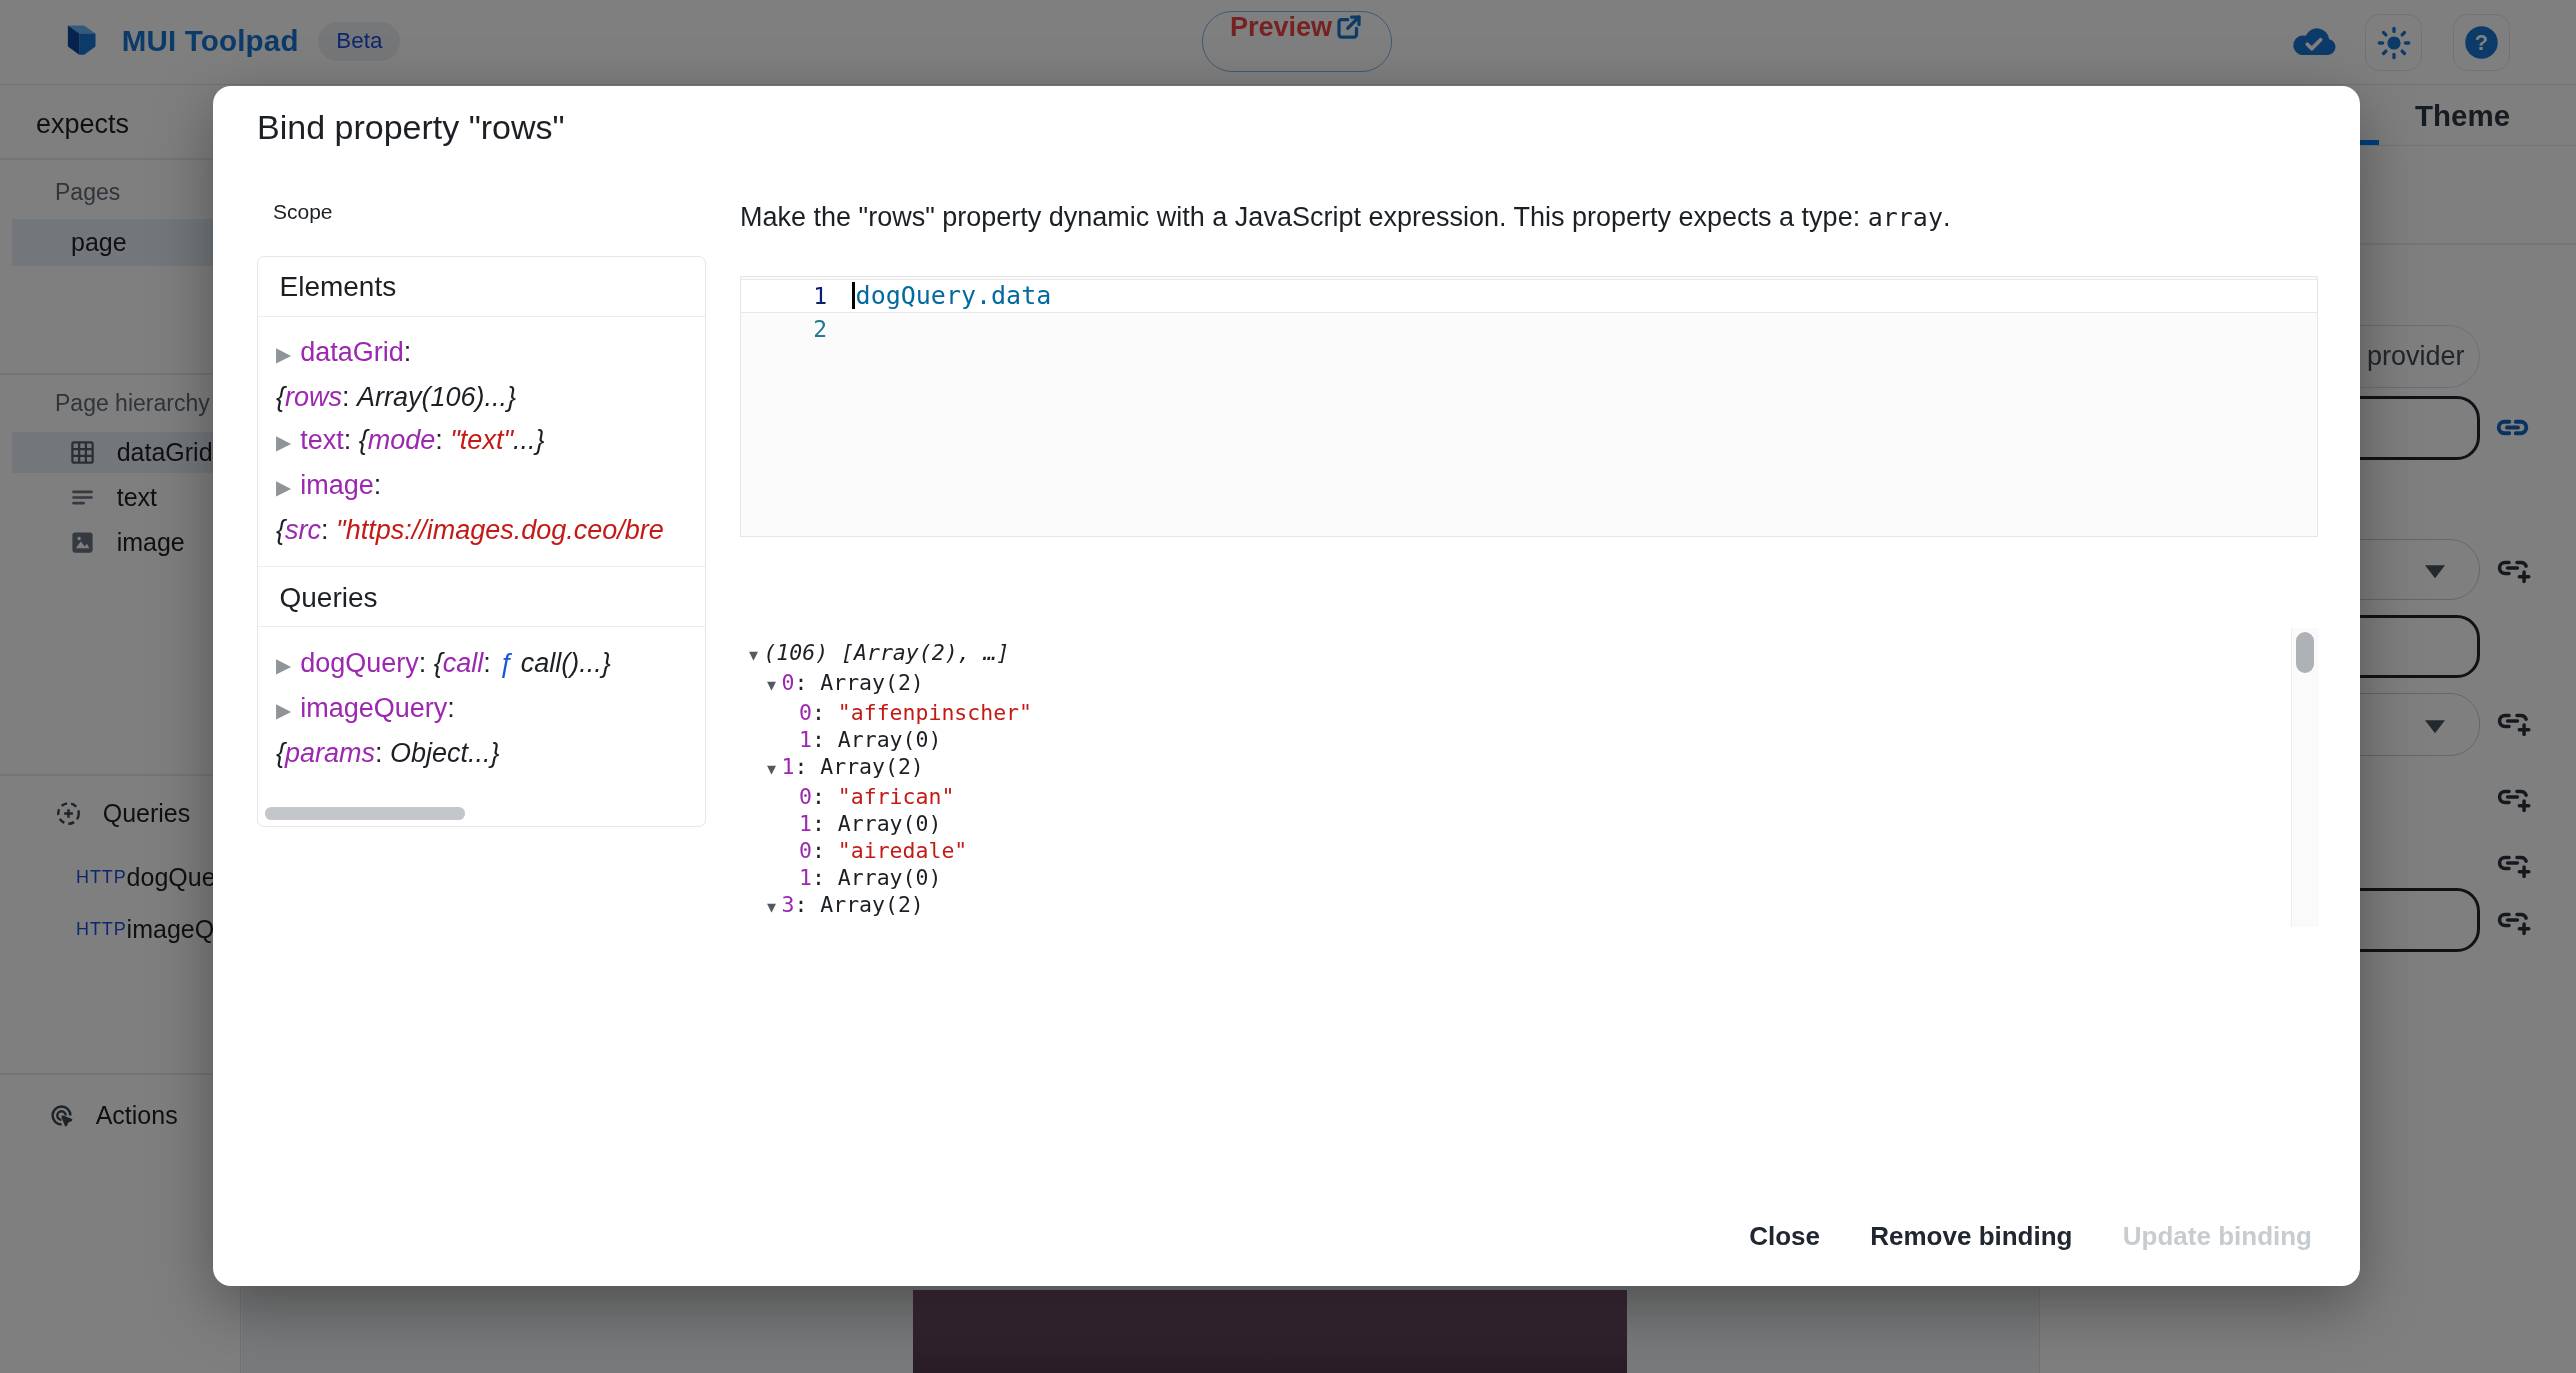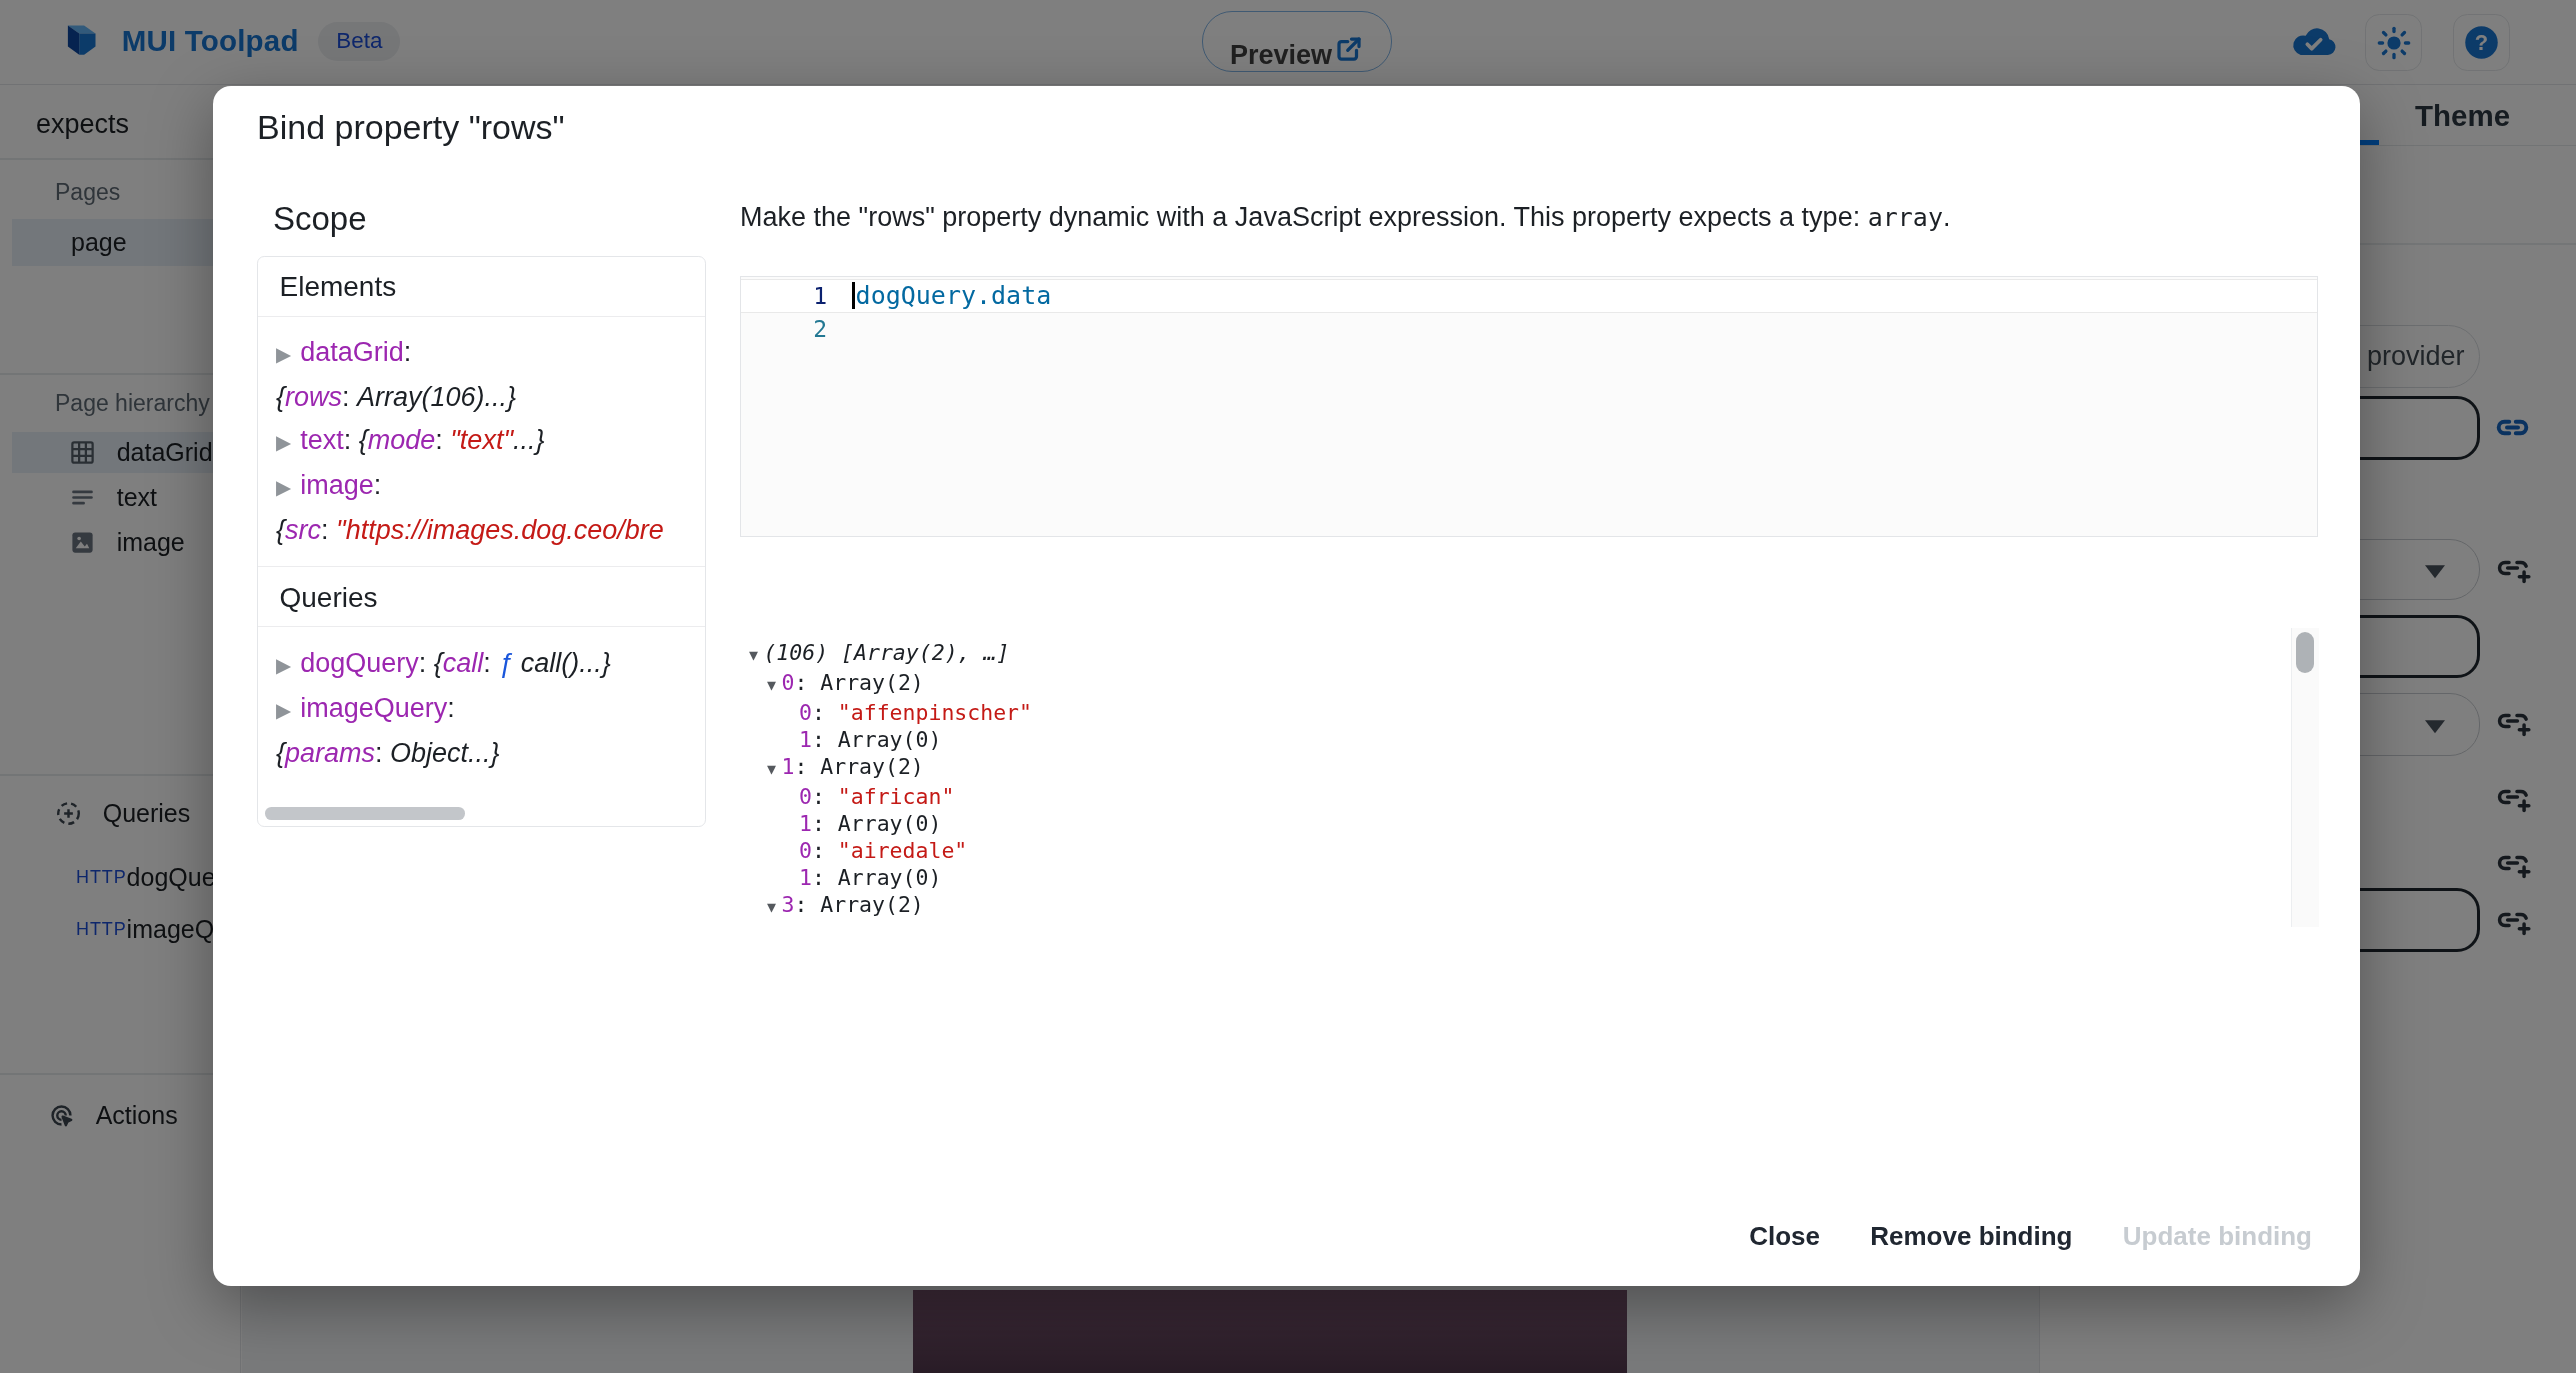--- a/index.html
+++ b/index.html
@@ -6,22 +6,22 @@
   .screen{position:relative;width:2576px;height:1374px;overflow:hidden;background:#fff;
           font-family:"Liberation Sans",sans-serif;color:#1c2025;}
 
   
   .topbar{position:absolute;left:0;top:0;width:2576px;height:84px;background:#fff;border-bottom:1.8px solid #e2e5e9;}
   .brand{position:absolute;left:63px;top:21.5px;display:flex;align-items:center;gap:19.7px;}
   .brand-title{font-size:29.5px;font-weight:700;color:#1976d2;letter-spacing:0.2px;}
   .beta-chip{height:39px;padding:0 18px;border-radius:19.7px;background:#eceef1;color:#1d4ed8;
              font-size:22.4px;font-weight:500;display:flex;align-items:center;}
   .preview-btn{position:absolute;left:1202px;top:10.7px;height:61px;padding:0 27px;border-radius:30px;
-               border:1.8px solid rgba(25,118,210,.55);color:#404040;font-size:27px;font-weight:700;
-               display:flex;align-items:flex-end;gap:2px;background:transparent;}
+               border:1.8px solid rgba(25,118,210,.55);color:#ef4444;font-size:27px;font-weight:700;
+               display:flex;align-items:flex-start;gap:2px;background:transparent;}
   .iconbtn{position:absolute;top:14.3px;width:55px;height:55px;border-radius:14.3px;display:flex;
            align-items:center;justify-content:center;background:transparent;}
   .iconbtn.bordered{border:1.8px solid #e4e7ea;}
 
   
   .sidebar{position:absolute;left:0;top:86px;width:240px;height:1288px;background:#fff;border-right:1.8px solid #e2e5e9;}
   .sb-title{position:absolute;left:36px;top:23px;font-size:27px;color:#1c2025;}
   .sb-div{position:absolute;left:0;width:240px;height:1.8px;background:#e7eaed;}
   .sb-head{position:absolute;left:55px;font-size:23px;color:#5f6a75;}
   .sb-row{position:absolute;left:12px;width:240px;display:flex;align-items:center;font-size:25px;color:#1c2025;}
@@ -48,21 +48,21 @@
   .field.select{border:1.8px solid #c9cdd2;border-radius:30px;}
   .sel-arrow{position:absolute;right:34px;top:50%;transform:translateY(-36%);width:0;height:0;
              border-left:10.7px solid transparent;border-right:10.7px solid transparent;border-top:13.4px solid #49525c;}
   .rp-link{position:absolute;left:453px;width:39px;height:39px;display:flex;align-items:center;justify-content:center;}
 
   
   .backdrop{position:absolute;inset:0;background:rgba(0,0,0,0.5);z-index:10;}
   .modal{position:absolute;left:213px;top:86px;width:2147px;height:1200px;background:#fff;border-radius:18px;
          box-shadow:0 19.7px 63px rgba(0,0,0,.35);z-index:20;}
   .dlg-title{position:absolute;left:44px;top:21.5px;font-size:34px;font-weight:500;color:#1c2025;}
-  .scope-label{position:absolute;left:60px;top:114px;font-size:33px;color:#1c2025;}
+  .scope-label{position:absolute;left:60px;top:114px;font-size:21px;color:#1c2025;}
   .scope-box{position:absolute;left:44px;top:170px;width:449px;height:571px;border:1.8px solid #e4e6e9;
              border-radius:7.2px;box-sizing:border-box;overflow:hidden;}
   .scope-head{padding:14.3px 21.5px 12.5px 21.5px;font-size:28px;color:#1c2025;border-bottom:1.8px solid #ececee;}
   .scope-head.mid{border-top:1.8px solid #ececee;margin-top:9px;}
   .scope-list{padding:14.3px 18px 5.4px 18px;font-size:27px;line-height:43px;white-space:nowrap;}
   .hscroll{position:absolute;left:7.2px;bottom:6.3px;width:200px;height:12.5px;border-radius:6.3px;background:#c3c6ca;}
 
   .sg-tri{color:#8f9499;font-size:19.7px;margin-right:9px;}
   .sg-name{color:#9c27b0;}
   .sg-nameI{color:#9c27b0;font-style:italic;}

